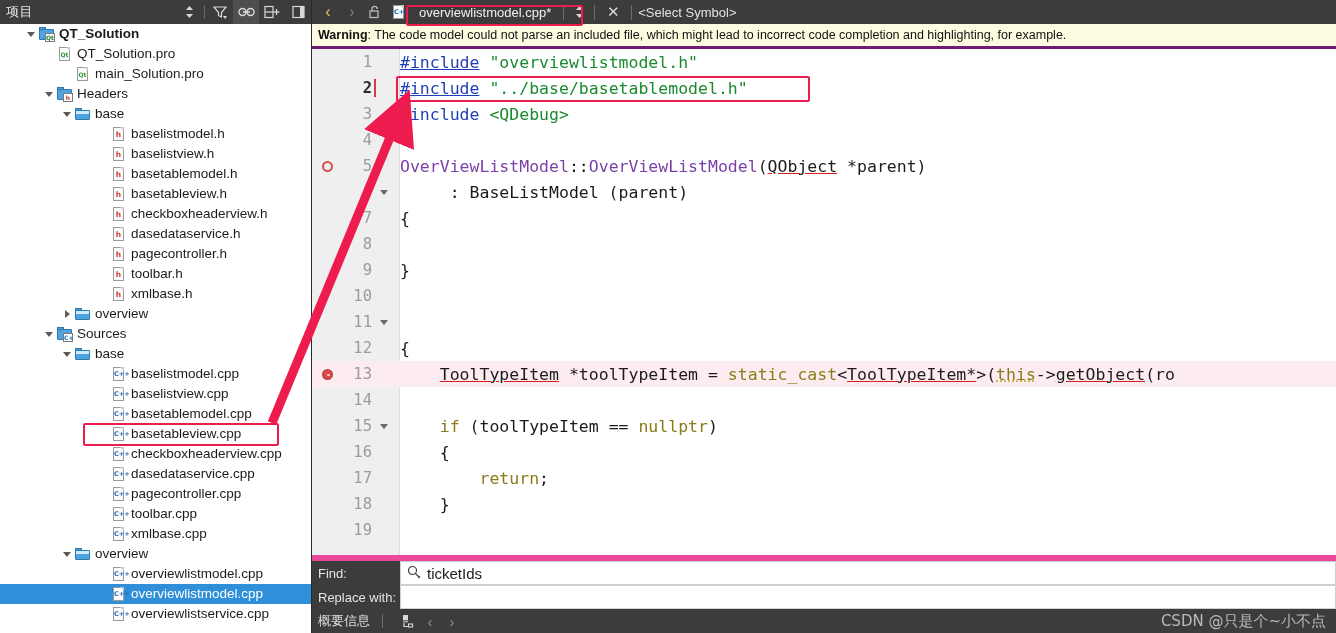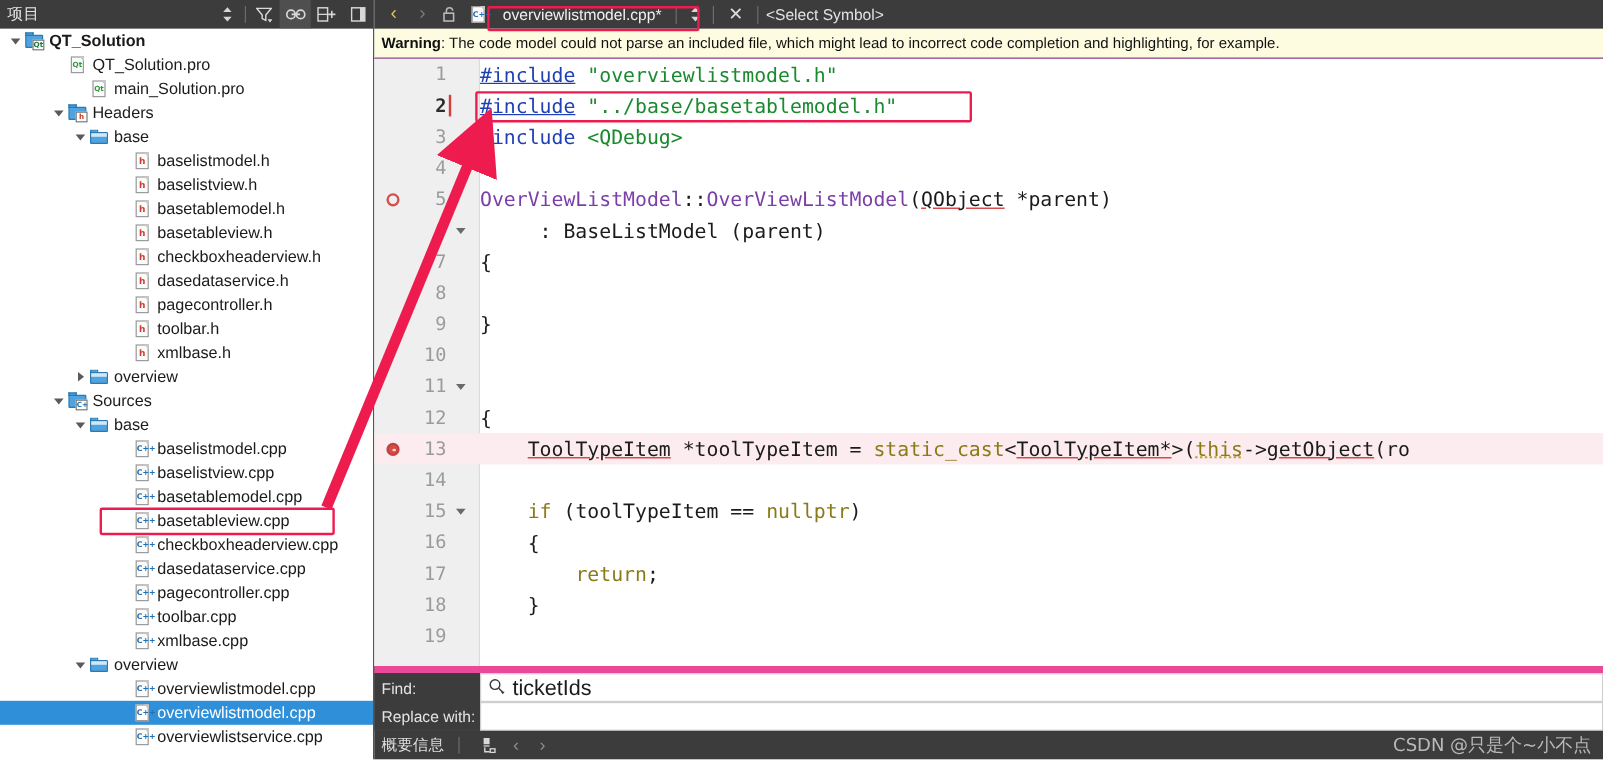--- a/index.html
+++ b/index.html
@@ -164,21 +164,21 @@
     position: relative; margin-left: 4px;
   }
   #tab-file .ico { margin-right: 2px; }
   #tab-name { color: #f0f0f0; font-size: 13px; padding: 0 6px; }
   .topbar-sep { width: 1px; height: 15px; background: #6d6d6d; margin: 0 6px; }
   #select-symbol { color: #e2e2e2; font-size: 13px; }
   .updown { display: flex; flex-direction: column; align-items: center; justify-content: center; width: 18px; }
 
   #warning-bar {
     background: #fdfbe0;
-    border-bottom: 1px solid #701a75;
+    border-bottom: 3px solid #701a75;
     height: 25px;
     display: flex; align-items: center;
     padding-left: 6px;
     font-size: 12.5px; color: #111;
     flex: 0 0 25px;
   }
   #warning-bar b { font-weight: bold; }
 
   #code-area {
     position: relative;
@@ -257,21 +257,21 @@
   .find-label {
     width: 88px; flex: 0 0 88px;
     color: #e4e4e4; font-size: 13px;
     display: flex; align-items: center; padding-left: 6px;
     background: #3c3c3c;
   }
   .find-input {
     flex: 1 1 auto; background: #ffffff;
     display: flex; align-items: center;
     padding-left: 6px; gap: 6px;
-    font-size: 18px; color: #1b1b1b;
+    font-size: 15px; color: #1b1b1b;
     border: 1px solid #cfcfcf;
   }
   #status-bar {
     height: 24px; background: #3c3c3c;
     display: flex; align-items: center;
     color: #dfdfdf; font-size: 13px;
     padding-left: 6px;
     flex: 0 0 24px;
     position: relative;
   }
@@ -337,21 +337,21 @@
         <div class="tool-btn">
           <svg width="13" height="14" viewBox="0 0 13 14">
               <rect x="1" y="1.5" width="11" height="11" fill="none" stroke="#d8d8d8" stroke-width="1.2"></rect>
               <rect x="8" y="1.5" width="4" height="11" fill="#d8d8d8"></rect>
             </svg>
         </div>
       </div>
     </div>
 
     <div id="tree">
-        <div class="row" style="padding-left: 6px;">
+        <div class="row" style="padding-left: 24px;">
           <span class="twisty open">
             <i></i>
           </span>
           <span class="ico projfolder">
             <span class="tab"></span>
             <span class="body"></span>
             <span class="tag">Qt</span>
           </span>
           <span class="label-txt bold">QT_Solution</span>
         </div>

